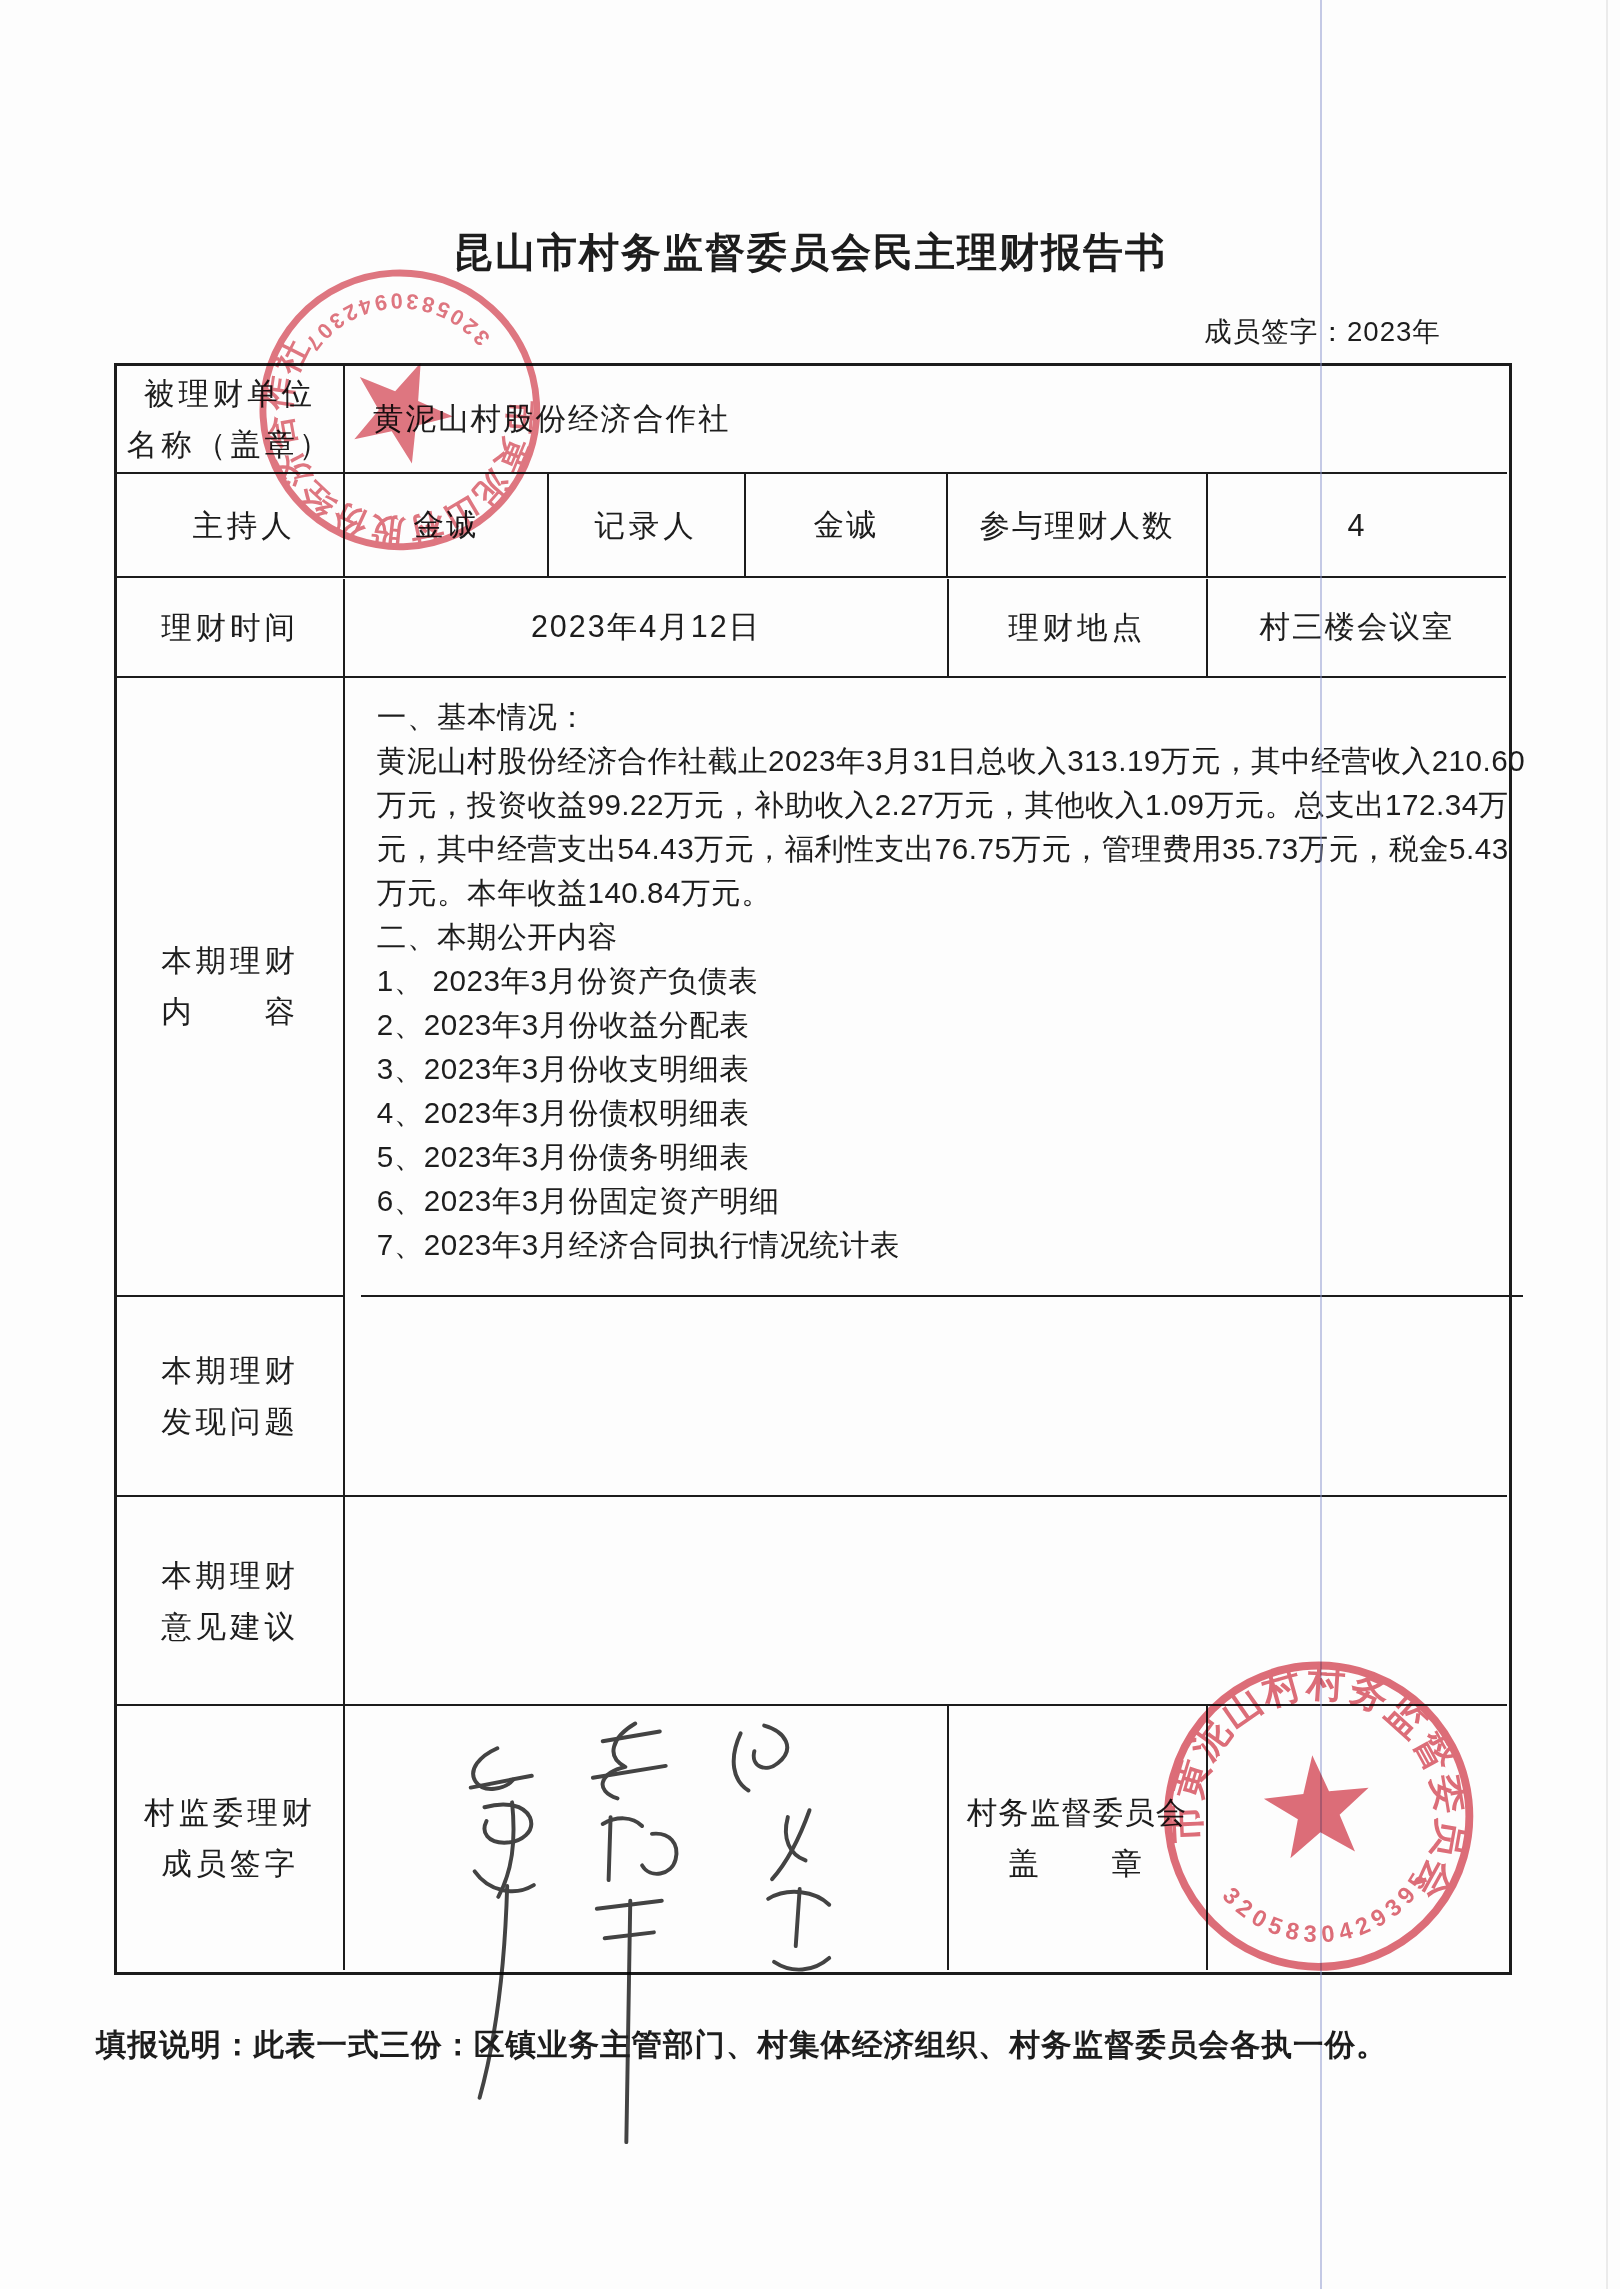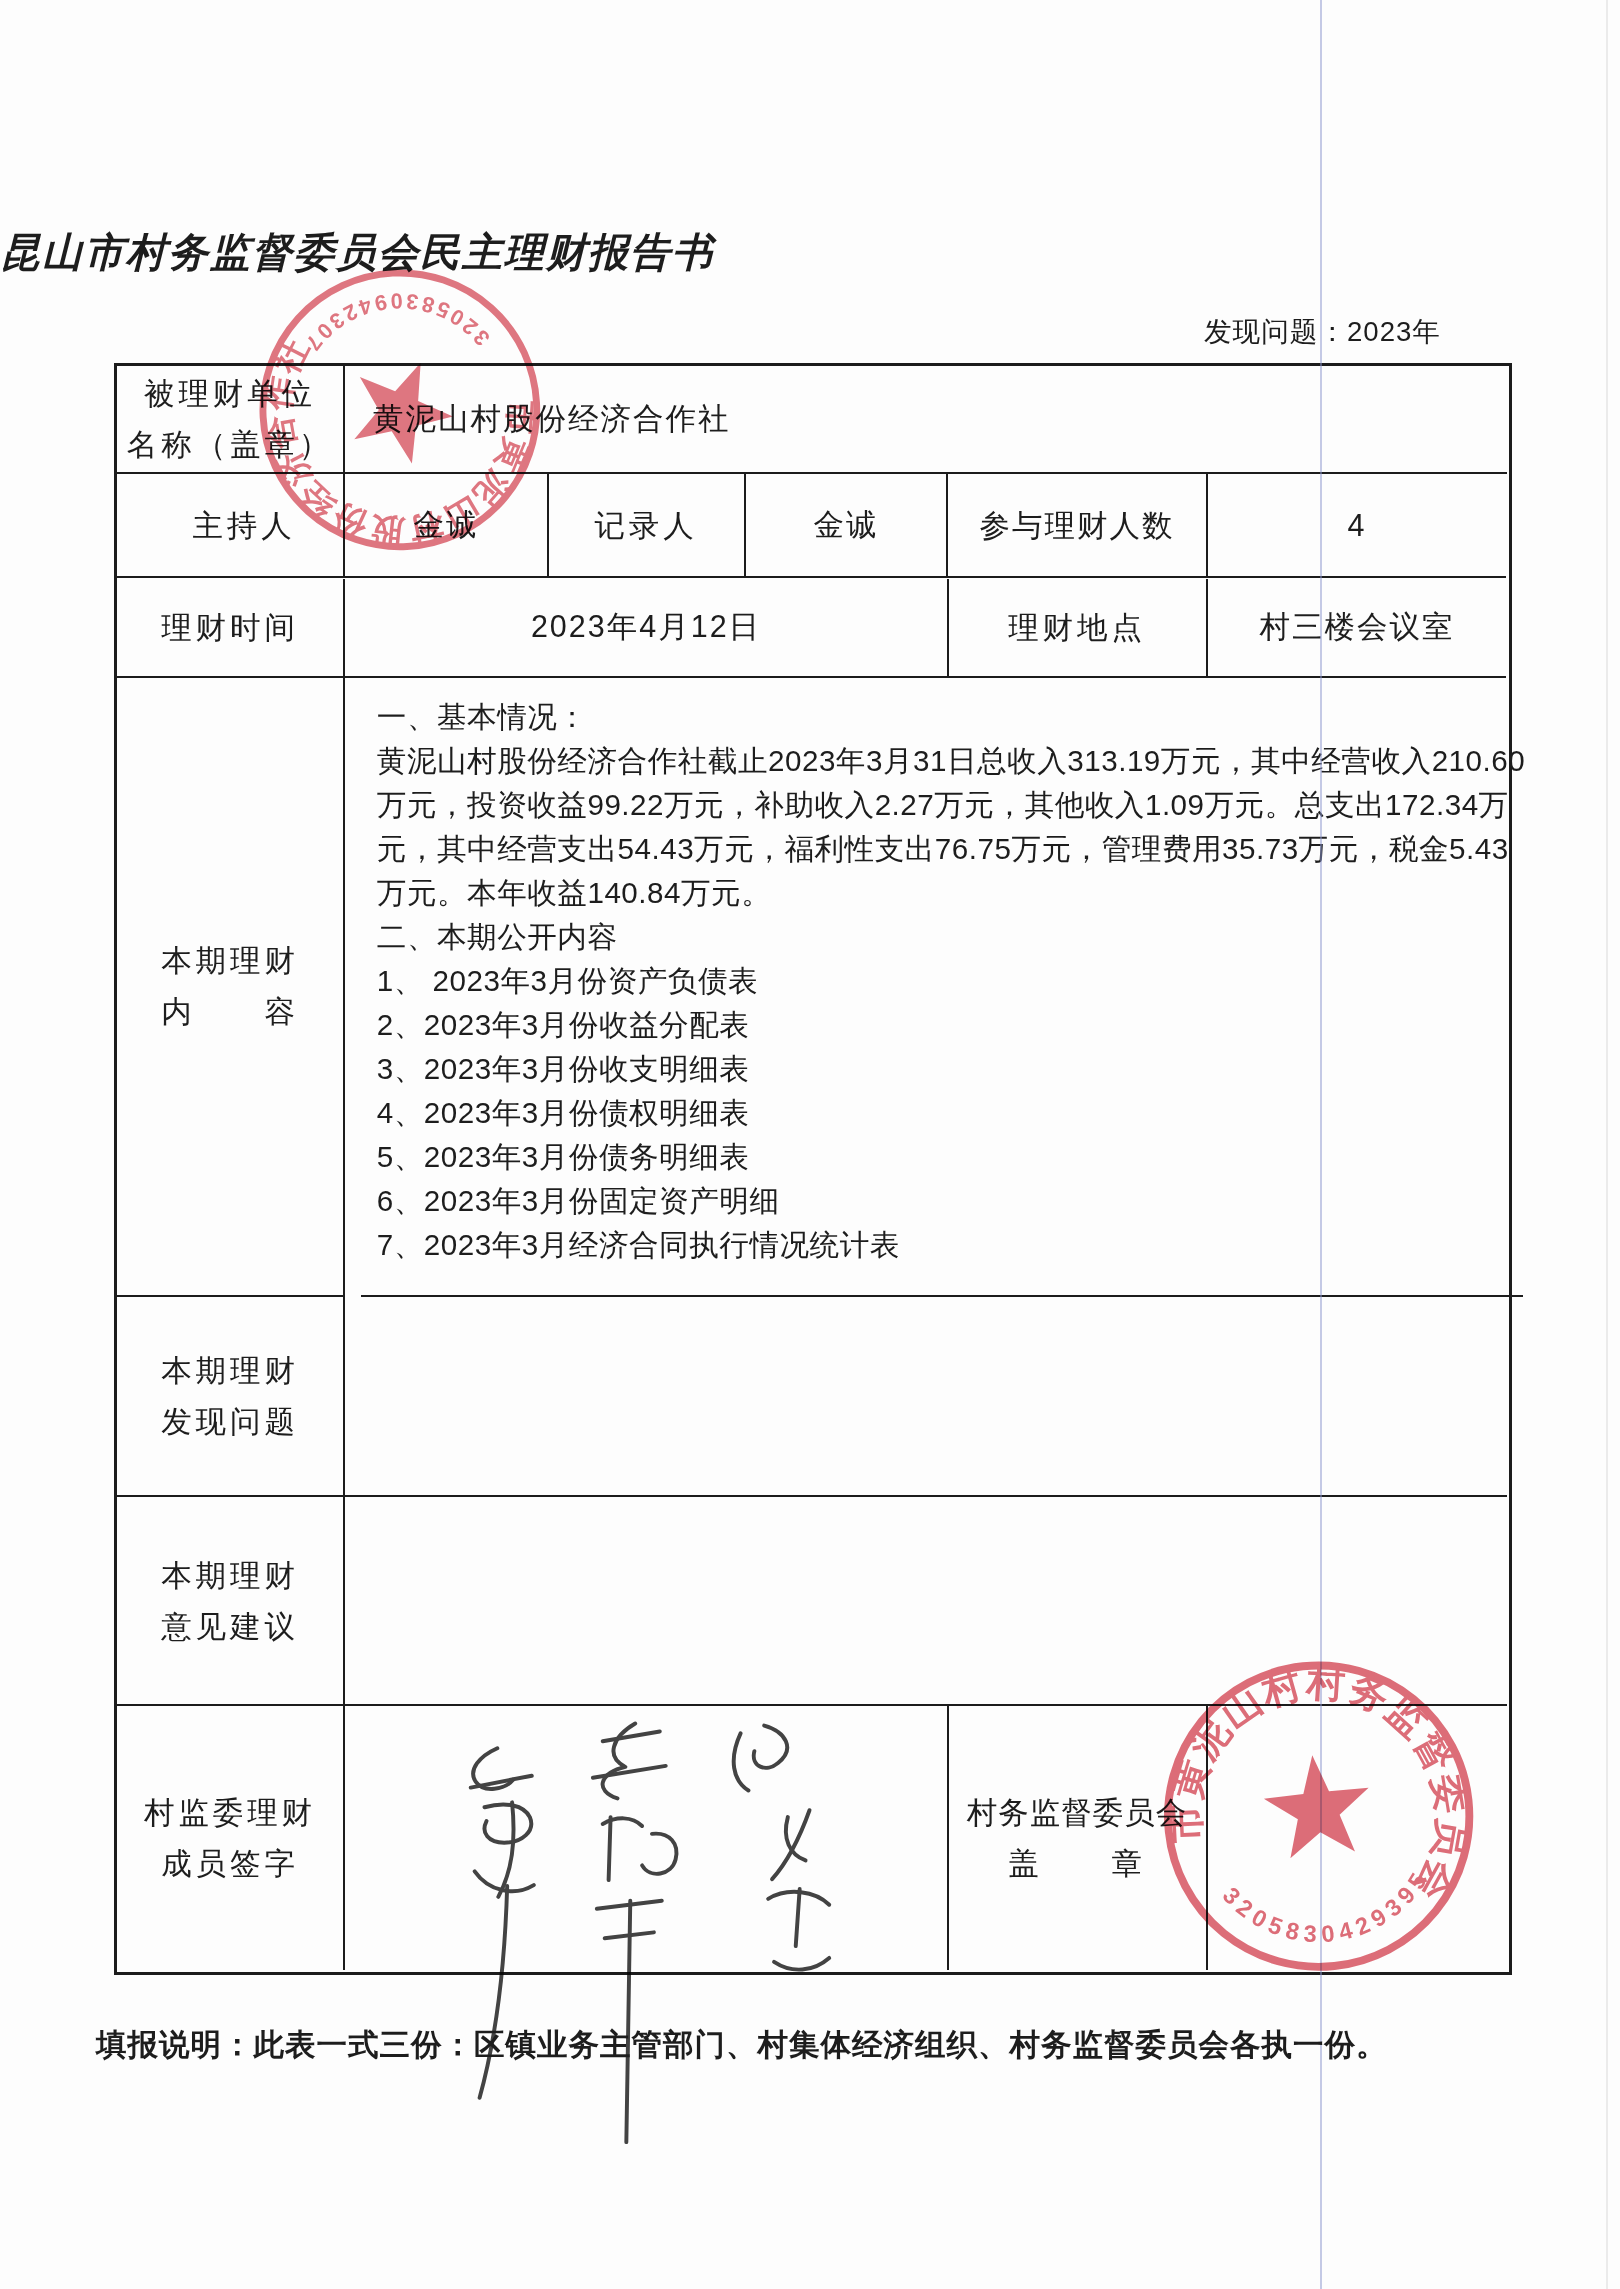--- a/index.html
+++ b/index.html
@@ -2,22 +2,22 @@
 <html><head>
 <meta charset="utf-8">
 <style>
   html,body{margin:0;padding:0;background:#e8e8e8;}
   .page{
     position:relative;width:1620px;height:2289px;background:#fdfdfd;
     font-family:"Liberation Sans",sans-serif;color:#1d1d1d;overflow:hidden;
     margin:0 auto;
   }
   .title{
-    position:absolute;left:0;top:225px;width:1620px;
-    font-size:40px;font-weight:700;letter-spacing:2px;font-style:italic;
+    position:absolute;left:0;top:225px;width:1620px;text-align:center;
+    font-size:40px;font-weight:700;letter-spacing:2px;
   }
   .year-label{
     position:absolute;left:1204px;top:313px;font-size:27.6px;letter-spacing:1px;
   }
   .note{
     position:absolute;left:96px;top:2025px;font-size:30.5px;font-weight:700;letter-spacing:1px;
   }
   .sheet-table{
     position:absolute;left:114px;top:363px;width:1398px;height:1612px;
     border:3.9px solid #1c1c1c;box-sizing:border-box;
@@ -47,21 +47,21 @@
     mix-blend-mode:multiply;pointer-events:none;
   }
   svg text{font-family:"Liberation Sans",sans-serif;}
 </style>
 </head>
 <body>
 
 <div class="page">
 
   <div class="title">昆山市村务监督委员会民主理财报告书</div>
-  <div class="year-label">发现问题：2023年</div>
+  <div class="year-label">成员签字：2023年</div>
 
   <div class="sheet-table">
 
     <div class="cell" style="left:0;top:0;width:228px;height:108px;">
       <div class="lbl">被理财单位</div>
       <div class="lbl">名称（盖章）</div>
     </div>
     <div class="cell no-r" style="left:228px;top:0;width:1162px;height:108px;align-items:flex-start;padding-left:28px;">
       <div class="val">黄泥山村股份经济合作社</div>
     </div>

